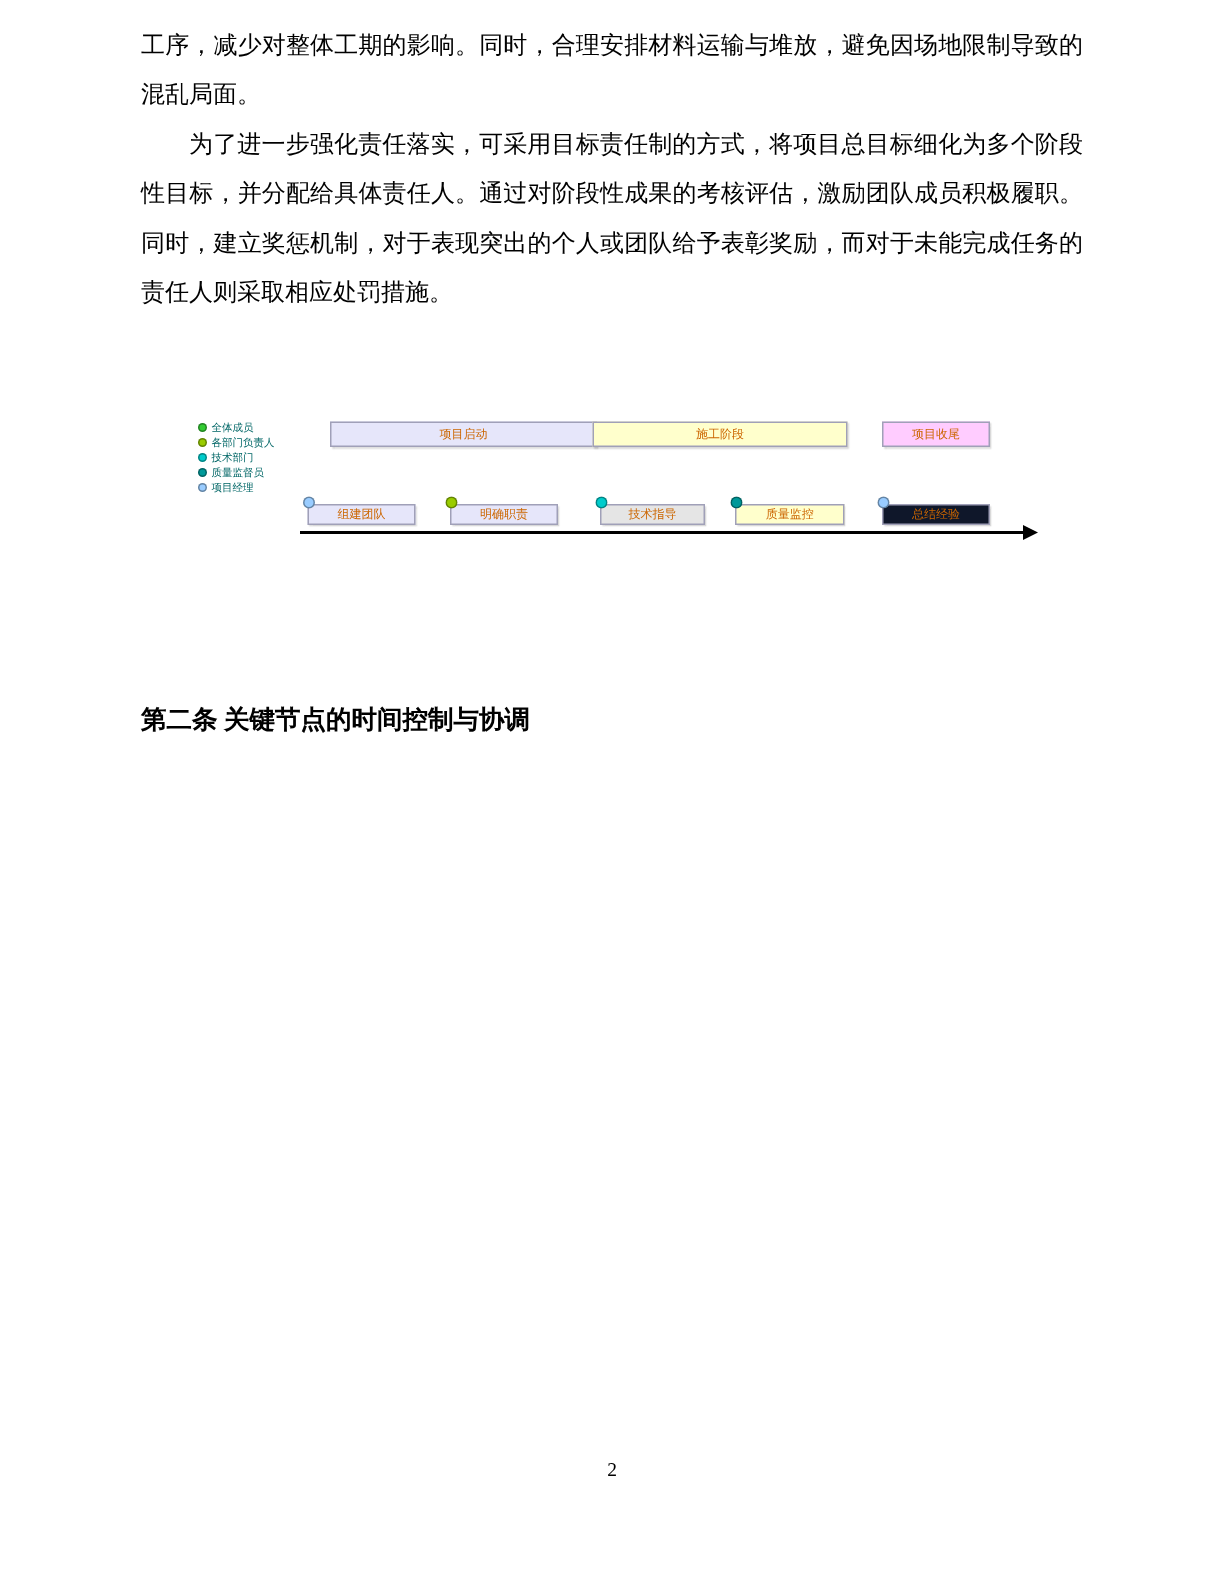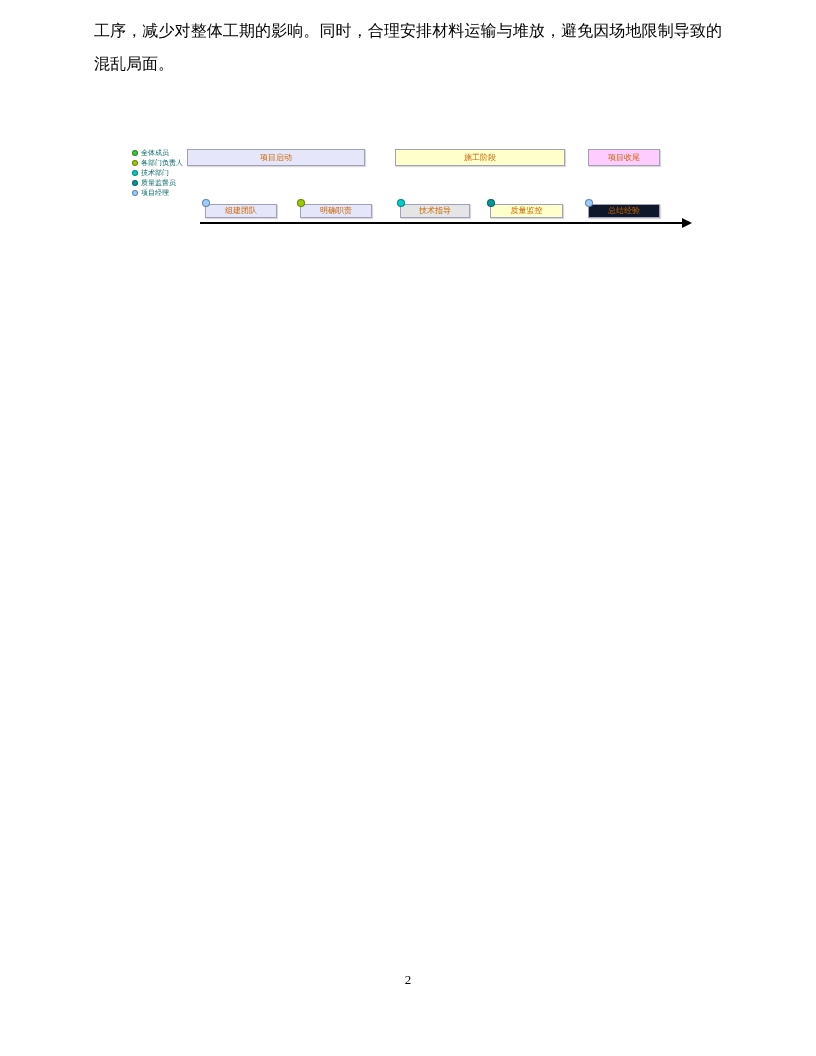--- a/index.html
+++ b/index.html
@@ -58,21 +58,21 @@
     font-size: 8px; color: #cc6600;
     display: flex; justify-content: center;
     box-shadow: 1px 1px 1px rgba(0,0,0,0.15);
     margin-top: 20px;
   }
   .task-dot {
     position: absolute; left: -4px; top: -6px;
     width: 8px; height: 8px; border-radius: 50%;
     border: 1px solid rgba(0,0,0,0.35);
   }
-  .ph1 { left: 93px; width: 178px; text-align: right; }
+  .ph1 { left: 126px; width: 178px; text-align: right; }
   .ph2 { left: 301px; width: 170px; }
   .ph3 { left: 494px; width: 72px; }
   .t1 { left: 111px; width: 72px; }
   .t2 { left: 206px; width: 72px; }
   .t3 { left: 306px; width: 70px; }
   .t4 { left: 396px; width: 73px; }
   .t5 { left: 494px; width: 72px; }
   .timeline-arrow { position: absolute; left: 106px; top: 72px; width: 492px; height: 10px; }
   .arrow-line { position: absolute; left: 0; top: 4px; width: 482px; height: 2px; background: #000; }
   .arrow-head {
@@ -86,20 +86,21 @@
     position: absolute; left: 0; bottom: 68px; width: 100%;
     text-align: center; font-size: 13px; color: #000;
   }
 </style>
 </head>
 <body>
 
 <div class="page">
 
   <p class="body-text noindent">工序，减少对整体工期的影响。同时，合理安排材料运输与堆放，避免因场地限制导致的混乱局面。</p>
+  <p class="body-text">为了进一步强化责任落实，可采用目标责任制的方式，将项目总目标细化为多个阶段性目标，并分配给具体责任人。通过对阶段性成果的考核评估，激励团队成员积极履职。同时，建立奖惩机制，对于表现突出的个人或团队给予表彰奖励，而对于未能完成任务的责任人则采取相应处罚措施。</p>
 
   <div class="diagram">
     <div class="legend">
       <div class="legend-row">
         <span class="legend-dot" style="background-color: rgb(51, 204, 51);"></span>
         <span class="legend-label">全体成员</span>
       </div>
       <div class="legend-row">
         <span class="legend-dot" style="background-color: rgb(153, 204, 0);"></span>
         <span class="legend-label">各部门负责人</span>
@@ -143,17 +144,18 @@
       <span>总结经验</span>
     </div>
 
     <div class="timeline-arrow">
       <div class="arrow-line"></div>
       <div class="arrow-head"></div>
     </div>
   </div>
 
 
+  <h2 class="section-heading">第二条 关键节点的时间控制与协调</h2>
 
 
   <div class="page-number">2</div>
 
 </div>
 
 </body></html>

